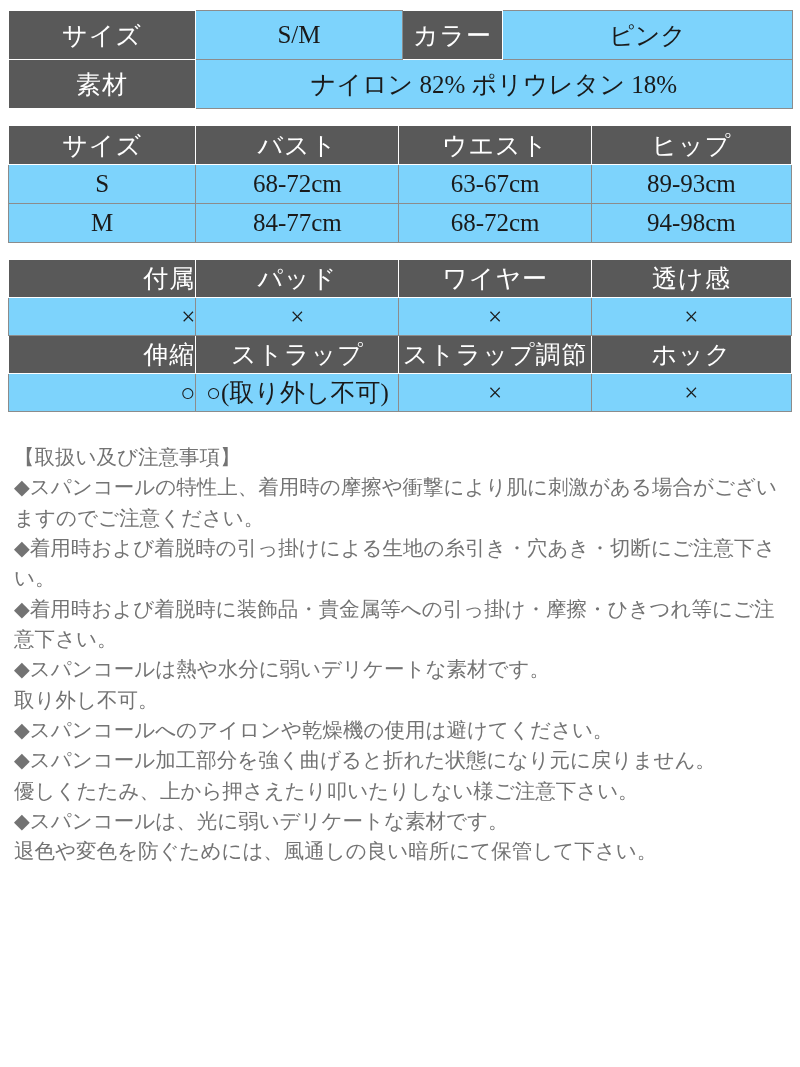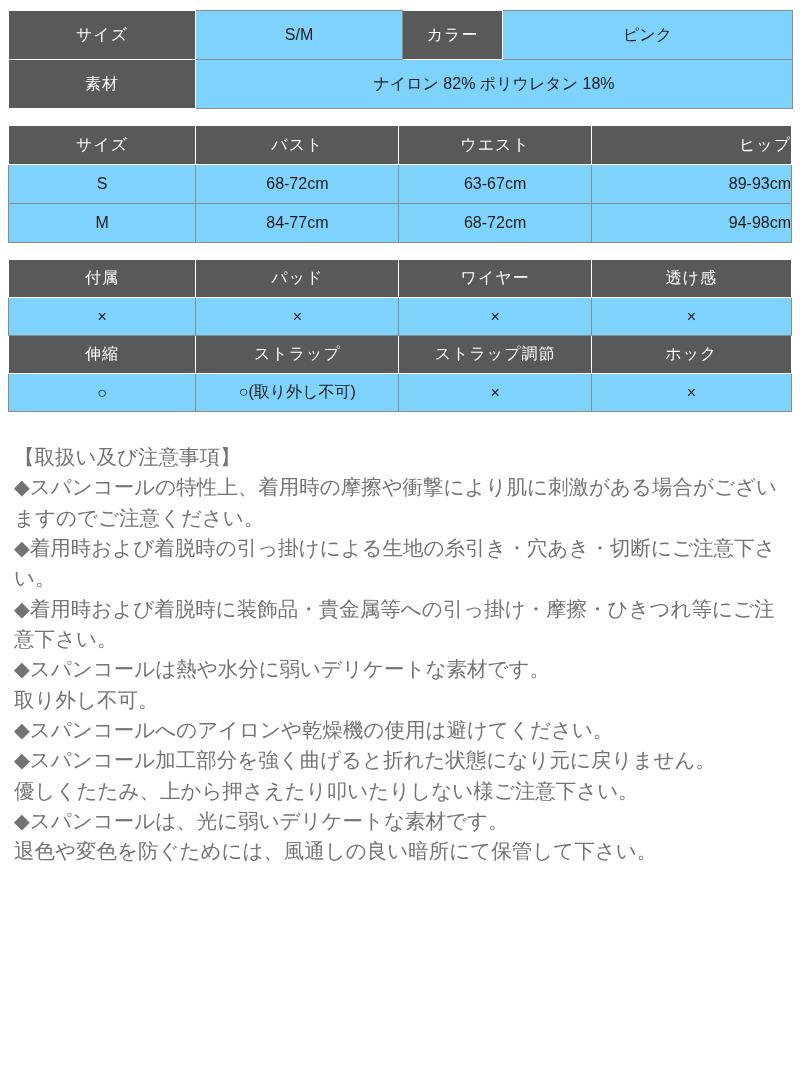--- a/index.html
+++ b/index.html
@@ -23,24 +23,25 @@
   }
   table {
     border-collapse: collapse;
     width: 784px;
     table-layout: fixed;
   }
   td {
     border: 1px solid #ffffff;
     text-align: center;
     vertical-align: middle;
-    font-size: 16px;
+    font-size: 25px;
     padding: 0;
     height: 38px;
     box-sizing: border-box;
+    font-family: Liberation Serif, serif;
   }
   .hdr {
     background: #595959;
     color: #ffffff;
     font-weight: normal;
     letter-spacing: 1px;
   }
   .cell {
     background: #7dd3fc;
     color: #1a1a1a;
@@ -53,25 +54,25 @@
   #t-spec .c3 { width: 100px; }
   #t-spec .c4 { width: 290px; }
   #t-spec .wide { width: 597px; }
 
   .gap { height: 16px; }
 
   
   #t-size .c1 { width: 187px; }
   #t-size .c2 { width: 203px; }
   #t-size .c3 { width: 192px; }
-  #t-size .c4 { width: 200px; text-align: right; }
+  #t-size .c4 { width: 200px; }
   #t-size td { height: 39px; }
 
   
-  #t-feat .c1 { width: 187px; }
+  #t-feat .c1 { width: 187px; text-align: right; }
   #t-feat .c2 { width: 203px; }
   #t-feat .c3 { width: 192px; }
   #t-feat .c4 { width: 200px; }
   #t-feat td { height: 38px; }
 
   .notes {
     margin: 30px 2px 0 6px;
     font-size: 20.5px;
     line-height: 1.48;
     color: #737373;

